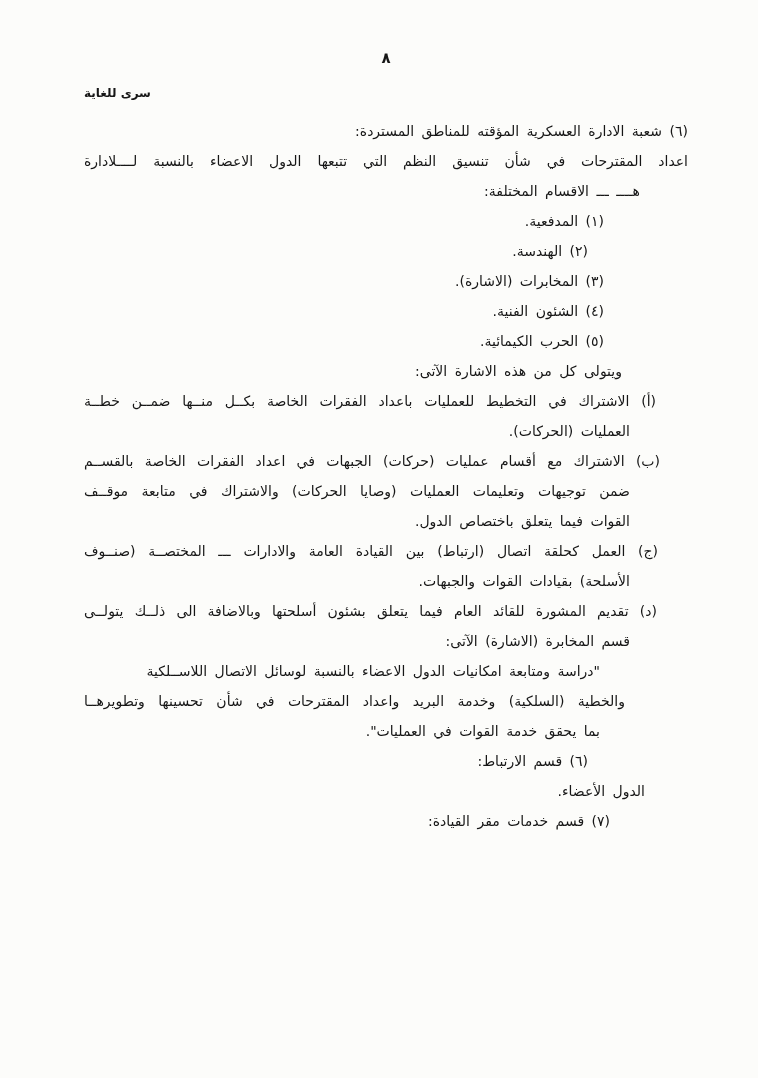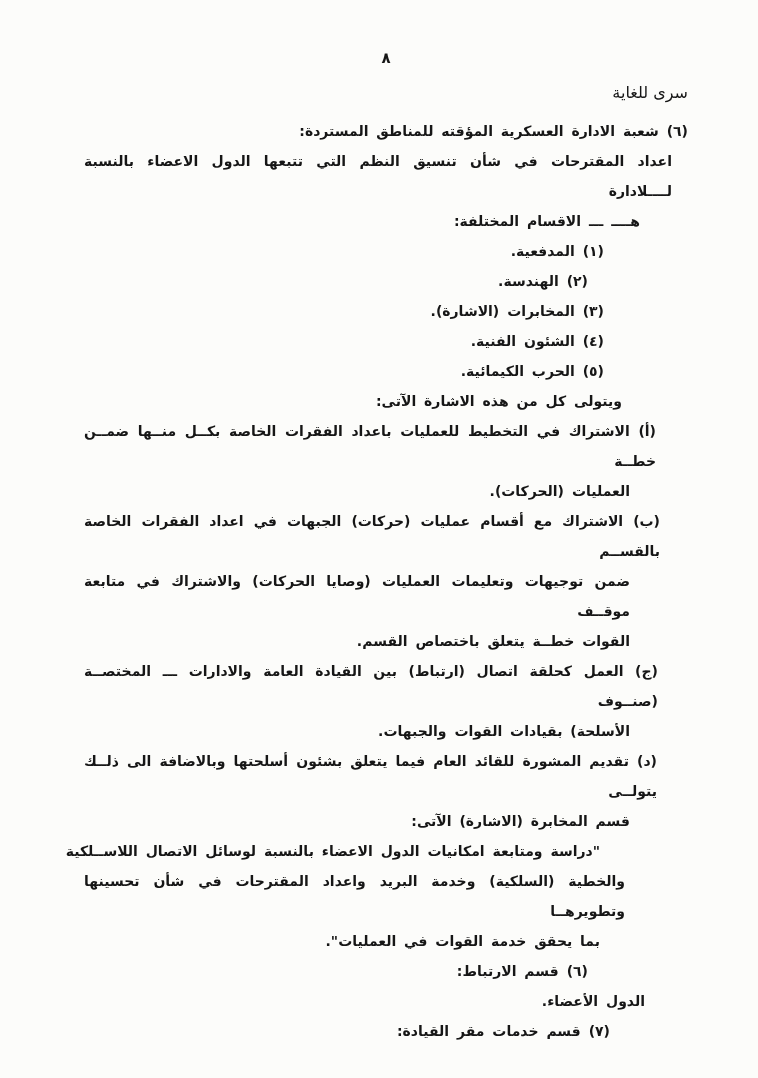--- a/index.html
+++ b/index.html
@@ -27,31 +27,31 @@
     text-align: right;
   }
   .pageno {
     text-align: center;
     font-size: 15px;
     font-weight: bold;
     line-height: 20px;
     margin-bottom: 14px;
   }
   .cls {
-    text-align: right;
-    font-size: 16px;
-    font-weight: normal;
+    text-align: left;
+    font-size: 12px;
+    font-weight: bold;
     line-height: 22px;
   }
   .lines {
     margin-top: 12px;
   }
   .line {
     font-size: 14px;
-    font-weight: bold;
+    font-weight: normal;
     line-height: 30px;
     word-spacing: 3px;
     white-space: nowrap;
   }
   .line.just {
     white-space: normal;
     text-align: justify;
     text-align-last: justify;
   }
 </style>
@@ -60,33 +60,33 @@
 
 <div class="page">
   <div class="content">
 
     <div class="pageno">٨</div>
 
     <div class="cls">سرى للغاية</div>
 
     <div class="lines">
       <div class="line" style="margin-right:0">(٦) شعبة الادارة العسكرية المؤقته للمناطق المستردة:</div>
-      <div class="line just" style="margin-right:16px">اعداد المقترحات في شأن تنسيق النظم التي تتبعها الدول الاعضاء بالنسبة لــــلادارة</div>
+      <div class="line just" style="">اعداد المقترحات في شأن تنسيق النظم التي تتبعها الدول الاعضاء بالنسبة لــــلادارة</div>
       <div class="line" style="margin-right:48px">هــــ ـــ الاقسام المختلفة:</div>
       <div class="line" style="margin-right:84px">(١) المدفعية.</div>
       <div class="line" style="margin-right:100px">(٢) الهندسة.</div>
       <div class="line" style="margin-right:84px">(٣) المخابرات (الاشارة).</div>
       <div class="line" style="margin-right:84px">(٤) الشئون الفنية.</div>
       <div class="line" style="margin-right:84px">(٥) الحرب الكيمائية.</div>
       <div class="line" style="margin-right:66px">ويتولى كل من هذه الاشارة الآتى:</div>
       <div class="line just" style="margin-right:32px">(أ) الاشتراك في التخطيط للعمليات باعداد الفقرات الخاصة بكــل منــها ضمــن خطــة</div>
       <div class="line" style="margin-right:58px">العمليات (الحركات).</div>
       <div class="line just" style="margin-right:28px">(ب) الاشتراك مع أقسام عمليات (حركات) الجبهات في اعداد الفقرات الخاصة بالقســم</div>
       <div class="line just" style="margin-right:58px">ضمن توجيهات وتعليمات العمليات (وصايا الحركات) والاشتراك في متابعة موقــف</div>
-      <div class="line" style="margin-right:58px">القوات خطــة يتعلق باختصاص القسم.</div>
+      <div class="line" style="margin-right:58px">القوات فيما يتعلق باختصاص الدول.</div>
       <div class="line just" style="margin-right:30px">(ج) العمل كحلقة اتصال (ارتباط) بين القيادة العامة والادارات ـــ المختصــة (صنــوف</div>
       <div class="line" style="margin-right:58px">الأسلحة) بقيادات القوات والجبهات.</div>
       <div class="line just" style="margin-right:31px">(د) تقديم المشورة للقائد العام فيما يتعلق بشئون أسلحتها وبالاضافة الى ذلــك يتولــى</div>
       <div class="line" style="margin-right:58px">قسم المخابرة (الاشارة) الآتى:</div>
       <div class="line" style="margin-right:88px">"دراسة ومتابعة امكانيات الدول الاعضاء بالنسبة لوسائل الاتصال اللاســلكية</div>
       <div class="line just" style="margin-right:63px">والخطية (السلكية) وخدمة البريد واعداد المقترحات في شأن تحسينها وتطويرهــا</div>
       <div class="line" style="margin-right:88px">بما يحقق خدمة القوات في العمليات".</div>
       <div class="line" style="margin-right:100px">(٦) قسم الارتباط:</div>
       <div class="line" style="margin-right:43px">الدول الأعضاء.</div>
       <div class="line" style="margin-right:78px">(٧) قسم خدمات مقر القيادة:</div>

